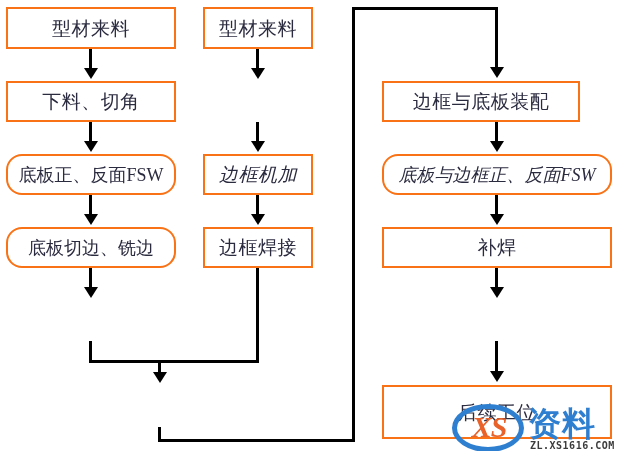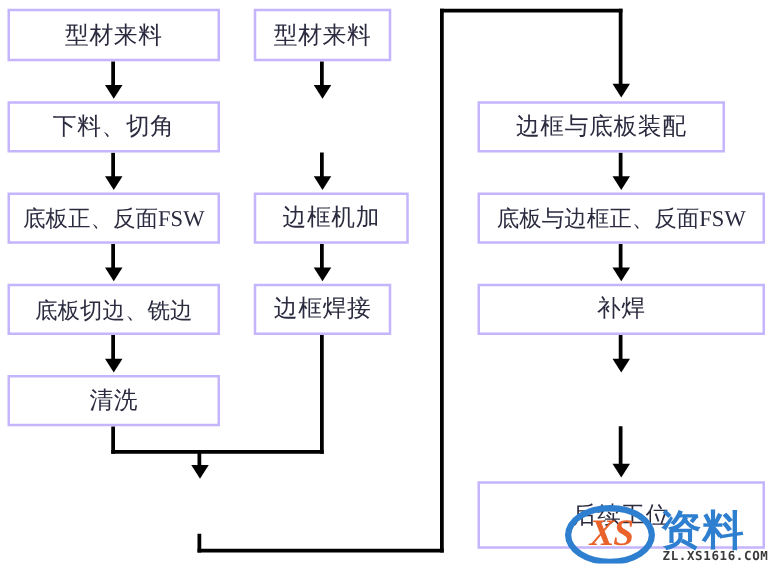--- a/index.html
+++ b/index.html
@@ -13,35 +13,36 @@
   #canvas {
     position: relative;
     width: 622px;
     height: 451px;
     background: #ffffff;
     overflow: hidden;
   }
   .node {
     position: absolute;
     box-sizing: border-box;
-    border: 2px solid #c4b5fd;
+    border: 2px solid #f97316;
     background: #ffffff;
     display: flex;
     align-items: center;
     justify-content: center;
     color: #2b2b40;
     font-size: 19px;
     line-height: 1;
     letter-spacing: 0.5px;
     white-space: nowrap;
     z-index: 3;
   }
   .node.tight {
     font-size: 18px;
     letter-spacing: 0px;
+    border-radius: 16px;
   }
   .edge {
     position: absolute;
     background: #000000;
     z-index: 2;
   }
   .edge.v { width: 3px; }
   .edge.h { height: 3px; }
   .arrow {
     position: absolute;
@@ -103,33 +104,32 @@
 <div id="canvas">
 
   <div class="node" style="left:6px; top:7px; width:170px; height:42px;">型材来料</div>
 
   <div class="node" style="left:6px; top:81px; width:170px; height:41px;">下料、切角</div>
 
   <div class="node tight" style="left:6px; top:154px; width:170px; height:41px;">底板正、反面FSW</div>
 
   <div class="node tight" style="left:6px; top:227px; width:170px; height:41px;">底板切边、铣边</div>
 
-  <div class="node" style="left:6px; top:300px; width:170px; height:41px;">清洗</div>
 
   <div class="node" style="left:203px; top:7px; width:110px; height:42px;">型材来料</div>
 
 
-  <div class="node" style="left:203px; top:154px; width:124px; height:41px;">边框机加</div>
+  <div class="node" style="left:203px; top:154px; width:110px; height:41px;font-style:italic;">边框机加</div>
 
   <div class="node" style="left:203px; top:227px; width:110px; height:41px;">边框焊接</div>
 
 
   <div class="node" style="left:382px; top:81px; width:198px; height:41px;">边框与底板装配</div>
 
-  <div class="node tight" style="left:382px; top:154px; width:230px; height:41px;">底板与边框正、反面FSW</div>
+  <div class="node tight" style="left:382px; top:154px; width:230px; height:41px;font-style:italic;">底板与边框正、反面FSW</div>
 
   <div class="node" style="left:382px; top:227px; width:230px; height:41px;">补焊</div>
 
 
   <div class="node" style="left:382px; top:385px; width:230px; height:54px;">后续工位</div>
 
   <div class="edge v" style="left:89px; top:49px; height:21px;"></div>
   <div class="arrow" style="left:84px; top:68px;"></div>
 
   <div class="edge v" style="left:89px; top:122px; height:21px;"></div>

